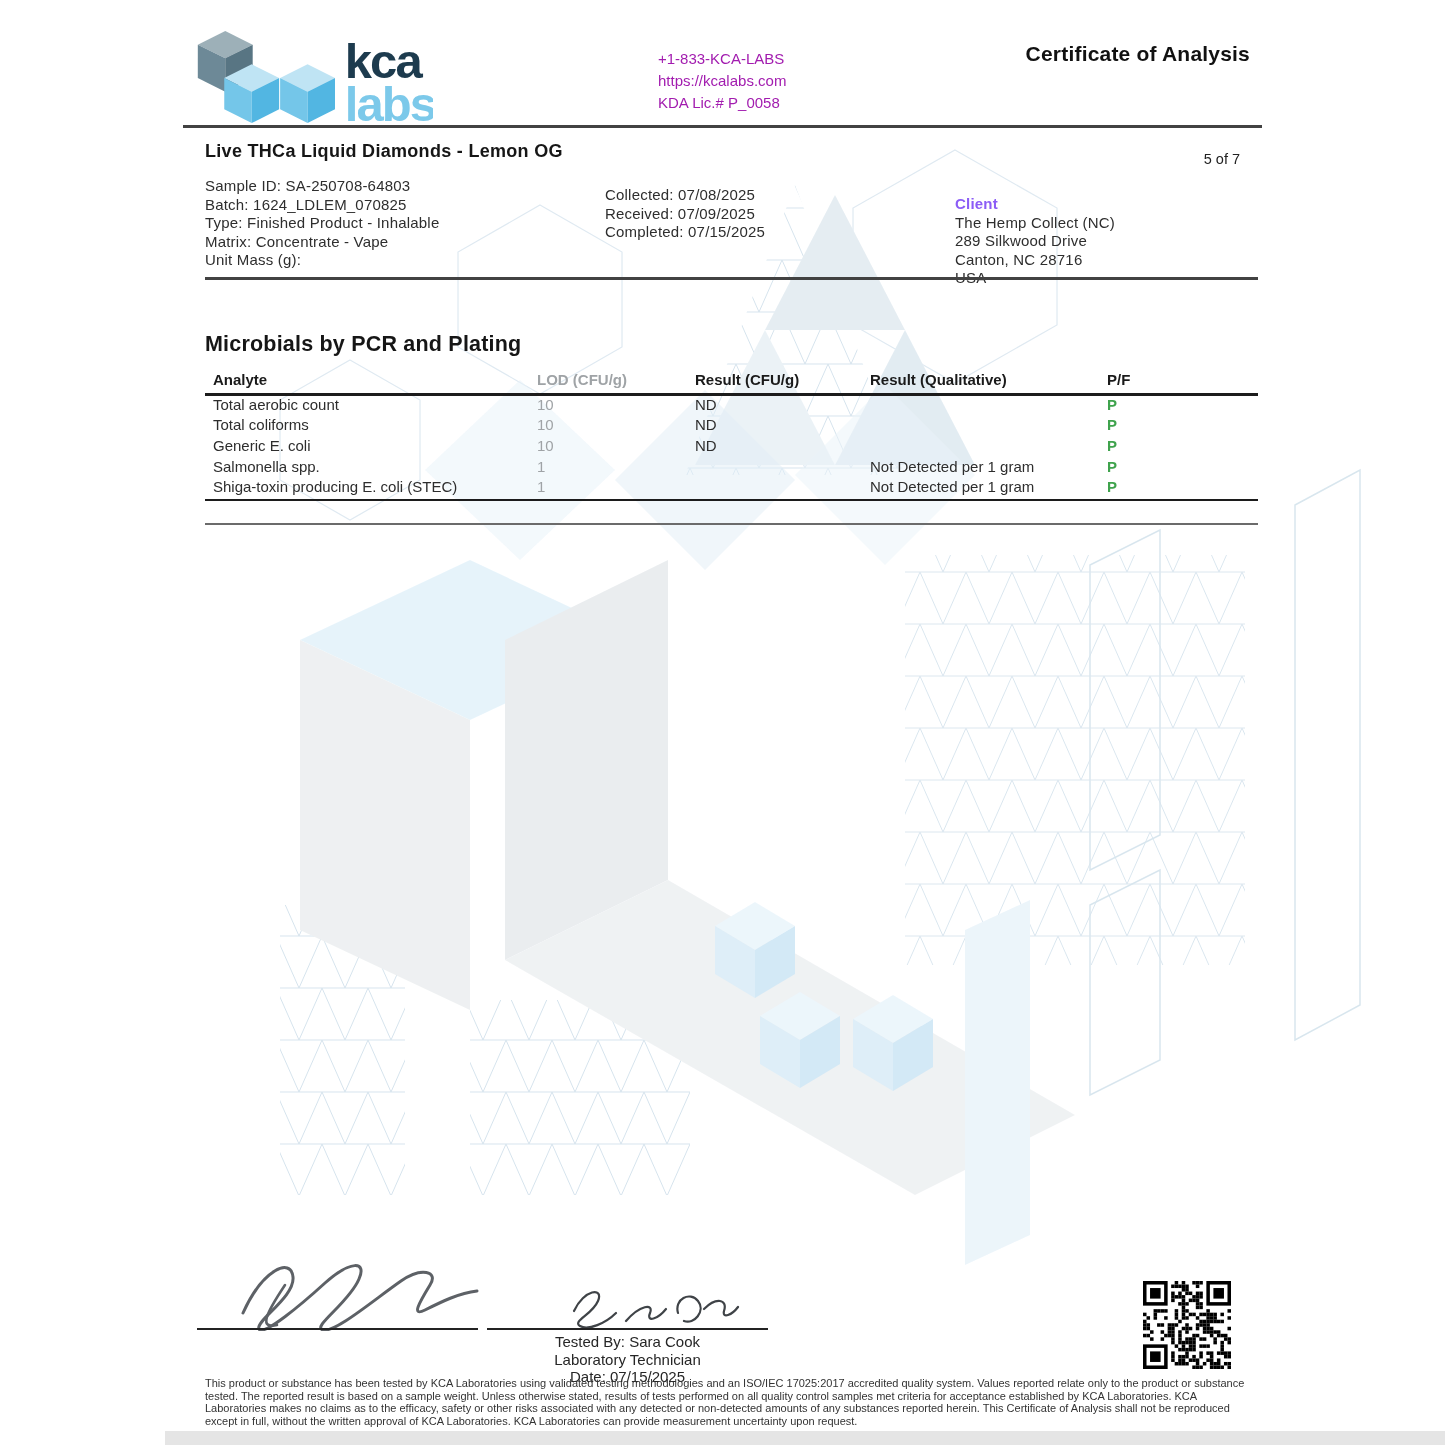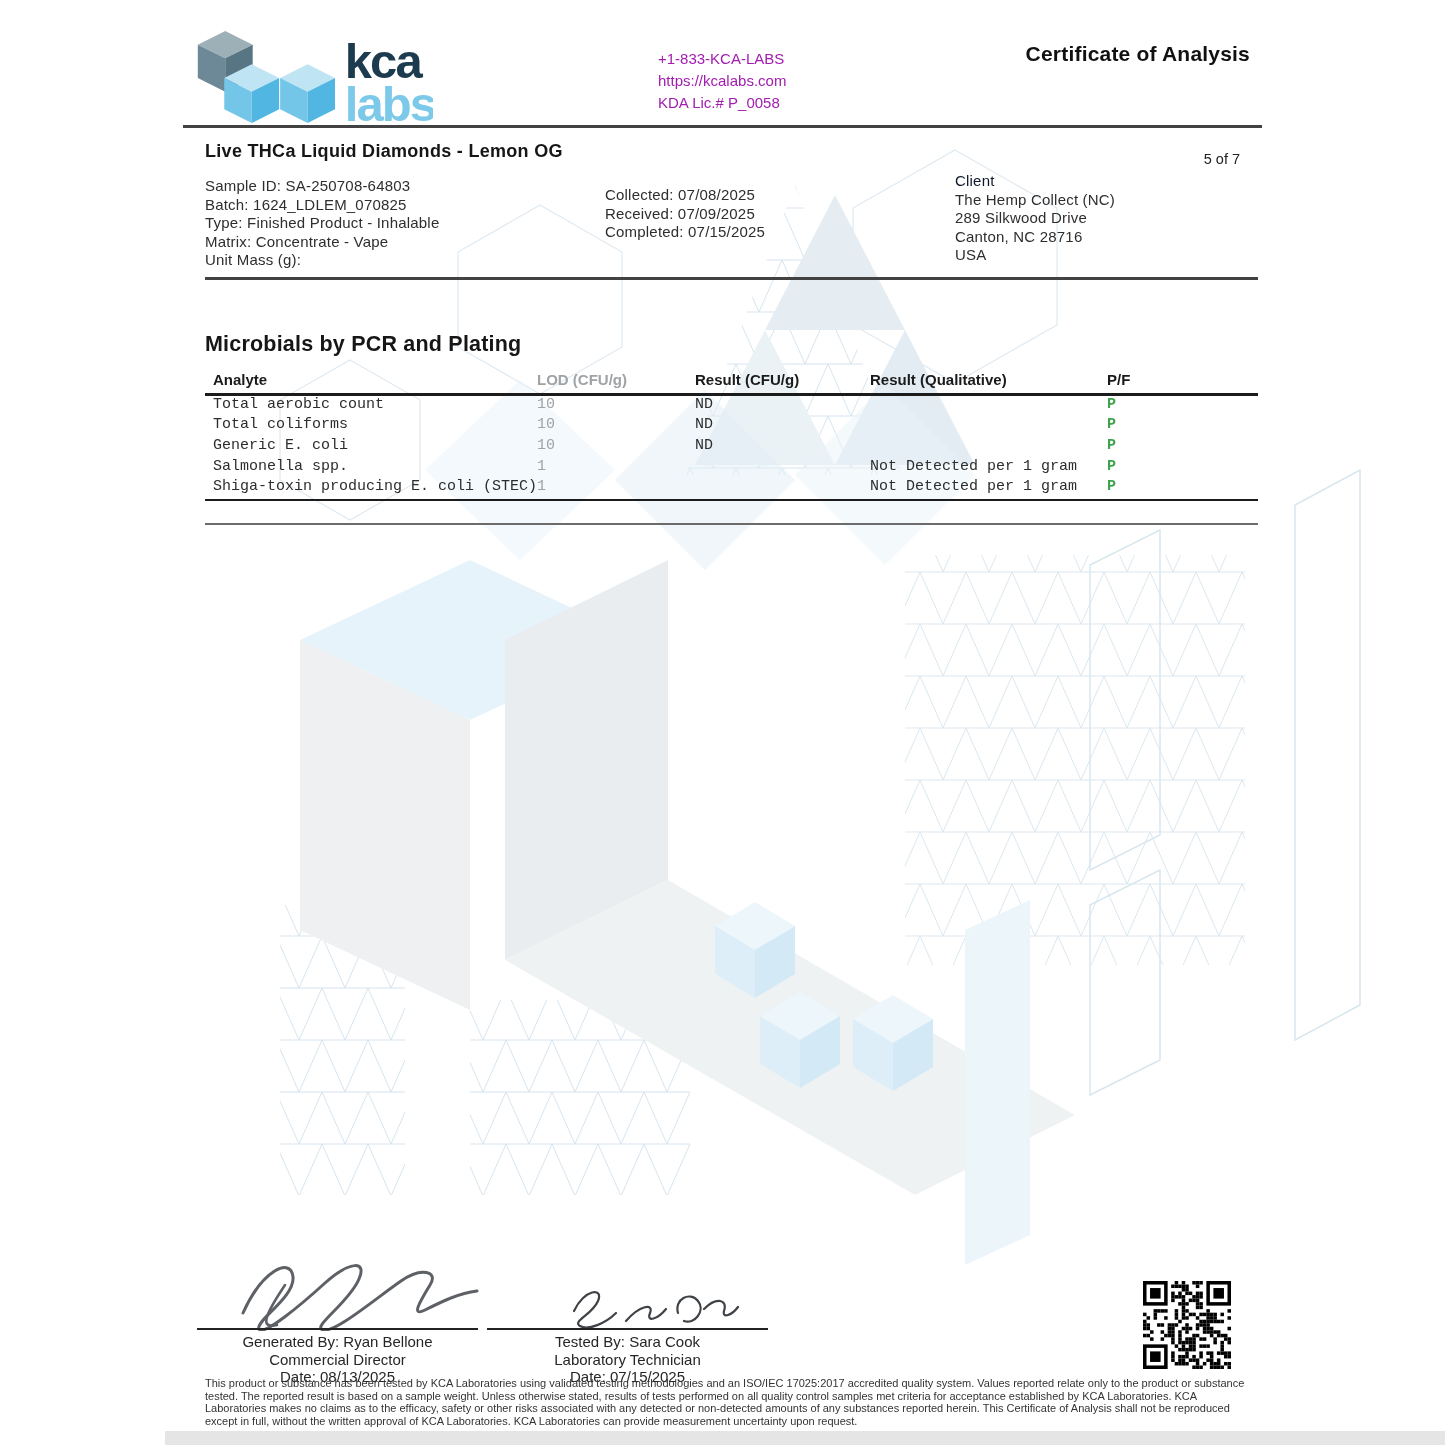--- a/index.html
+++ b/index.html
@@ -3,30 +3,30 @@
 <meta charset="utf-8">
 <style>
   html,body{margin:0;padding:0;background:#fff;}
   body{width:1445px;height:1445px;position:relative;overflow:hidden;
        font-family:"Liberation Sans",sans-serif;color:#2d2d2d;}
   .abs{position:absolute;}
   .page{position:absolute;inset:0;background:#fff;}
   .bg{position:absolute;inset:0;opacity:.8;pointer-events:none;}
   .rule{position:absolute;background:#424242;}
   .t15{font-size:15px;line-height:18.6px;color:#2e2e2e;letter-spacing:.2px;}
-  .b{font-weight:normal;color:#0f172a;}
+  .b{font-weight:bold;color:#8b5cf6;margin-top:23px;}
   .doc-title{font-size:18px;font-weight:bold;color:#161616;letter-spacing:.3px;}
   .coa-title{font-size:21px;font-weight:bold;color:#111;text-align:right;letter-spacing:.2px;}
   .pageno{font-size:14.5px;color:#222;text-align:right;margin-top:48px;}
   .hdr-name{font-size:17px;font-weight:bold;color:#202020;line-height:22px;}
   .hdr-line{font-size:15px;color:#a21caf;line-height:22px;}
   .section-title{font-size:21.5px;font-weight:bold;color:#161616;letter-spacing:.2px;}
   .table{position:absolute;left:205px;top:371px;width:1053px;}
   .thead{position:relative;height:22px;}
-  .trow{position:relative;height:20.7px;font-family:Liberation Mono, monospace;}
+  .trow{position:relative;height:20.7px;}
   .table span{position:absolute;font-size:15px;white-space:nowrap;top:0;}
   .th{font-weight:bold;color:#1a1a1a;}
   .col-a{left:8px;}  .col-l{left:332px;} .col-r{left:490px;} .col-q{left:665px;} .col-p{left:902px;}
   .gray{color:#9fa3a6;}
   .pass{color:#3fa34d;font-weight:bold;}
   .hline{height:2.5px;background:#1c1c1c;width:100%;}
   .footnote{font-size:11.5px;color:#2f2f2f;letter-spacing:.1px;white-space:nowrap;}
   .sig-line{position:absolute;height:2px;background:#232323;}
   .sig-text{position:absolute;text-align:center;font-size:15px;line-height:17.5px;color:#262626;}
   .disclaimer{position:absolute;left:205px;top:1377px;width:1050px;font-size:11px;
@@ -205,25 +205,20 @@
     <path d="M18 58 C38 14 66 2 68 22 C70 42 30 66 34 74 C38 82 78 48 100 28 C126 5 142 6 134 24 C124 48 86 72 98 75 C110 78 150 44 176 26 C196 12 214 16 205 30 C194 48 186 62 200 55 C216 47 234 38 252 36" fill="none" stroke="#5d6166" stroke-width="3" stroke-linecap="round"></path>
     <path d="M60 30 C40 60 34 74 52 70" fill="none" stroke="#5d6166" stroke-width="2.6" stroke-linecap="round"></path>
   </svg>
   <svg class="abs" style="left:560px;top:1283px;" width="185" height="46" viewBox="0 0 185 46" xmlns="http://www.w3.org/2000/svg">
     <path d="M14 28 C24 6 44 4 38 18 C32 32 12 38 20 43 C28 48 46 40 56 30 M66 38 C80 22 94 20 90 30 C86 40 98 36 106 26 M118 30 C114 16 130 8 138 18 C146 28 134 42 124 38 M144 26 C156 14 168 16 164 28 C162 36 172 32 178 24" fill="none" stroke="#3f4347" stroke-width="2.2" stroke-linecap="round"></path>
   </svg>
 
   <div class="sig-line" style="left:197px;top:1328px;width:281px;"></div>
   <div class="sig-line" style="left:487px;top:1328px;width:281px;"></div>
 
-  <div class="sig-text" style="left:197px;top:1333px;width:281px;">
-    <div>Generated By: Ryan Bellone</div>
-    <div>Commercial Director</div>
-    <div>Date: 08/13/2025</div>
-  </div>
   <div class="sig-text" style="left:487px;top:1333px;width:281px;">
     <div>Tested By: Sara Cook</div>
     <div>Laboratory Technician</div>
     <div>Date: 07/15/2025</div>
   </div>
 
   <div class="abs" style="left:1143px;top:1281px;width:88px;height:88px;"><svg width="88" height="88" viewBox="0 0 88 88" xmlns="http://www.w3.org/2000/svg">
         <rect width="88" height="88" fill="#fff"></rect>
         <rect x="31.68" y="0" width="3.52" height="3.52" fill="#000"></rect>
         <rect x="38.72" y="0" width="3.52" height="3.52" fill="#000"></rect>

